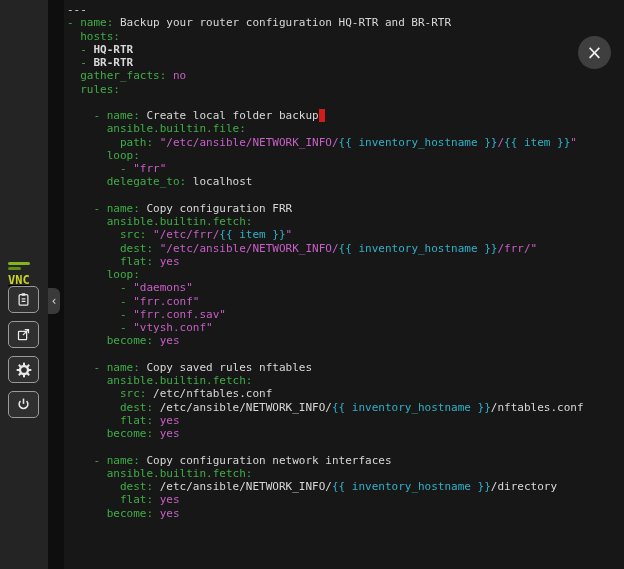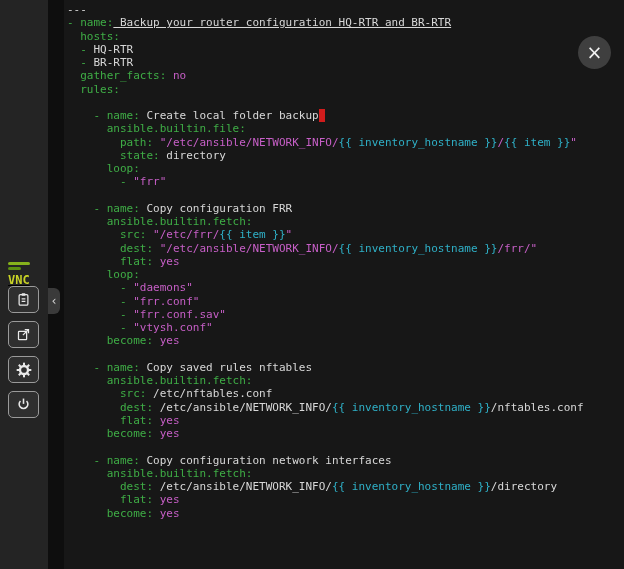--- a/index.html
+++ b/index.html
@@ -123,33 +123,33 @@
   </div>
 </div>
 
 <div class="handle">
   <span>‹</span>
 </div>
 
 <div class="terminal">
   <div class="screen">
       <div class="line"><span style="color: rgb(216, 216, 216);">---</span></div>
-      <div class="line"><span style="color: rgb(63, 174, 70);">- name:</span><span style="color: rgb(216, 216, 216); text-decoration: underline;"> Backup your router configuration HQ-RTR and BR-RTR</span></div>
+      <div class="line"><span style="color: rgb(63, 174, 70);">- name:</span><span style="color: rgb(216, 216, 216);"> Backup your router configuration HQ-RTR and BR-RTR</span></div>
       <div class="line"><span style="color: rgb(63, 174, 70);">  hosts:</span></div>
-      <div class="line"><span style="color: rgb(63, 174, 70);">  - </span><span style="color: rgb(216, 216, 216);">HQ-RTR</span></div>
-      <div class="line"><span style="color: rgb(63, 174, 70);">  - </span><span style="color: rgb(216, 216, 216);">BR-RTR</span></div>
+      <div class="line"><span style="color: rgb(63, 174, 70);">  - </span><span style="color: rgb(216, 216, 216); font-weight: bold;">HQ-RTR</span></div>
+      <div class="line"><span style="color: rgb(63, 174, 70);">  - </span><span style="color: rgb(216, 216, 216); font-weight: bold;">BR-RTR</span></div>
       <div class="line"><span style="color: rgb(63, 174, 70);">  gather_facts:</span><span style="color: rgb(216, 216, 216);"> </span><span style="color: rgb(199, 95, 199);">no</span></div>
       <div class="line"><span style="color: rgb(63, 174, 70);">  rules:</span></div>
       <div class="line">&nbsp;</div>
       <div class="line"><span style="color: rgb(63, 174, 70);">    - name:</span><span style="color: rgb(216, 216, 216);"> Create local folder backup</span><span style="background: rgb(209, 28, 28); color: rgb(209, 28, 28);"> </span></div>
       <div class="line"><span style="color: rgb(63, 174, 70);">      ansible.builtin.file:</span></div>
       <div class="line"><span style="color: rgb(63, 174, 70);">        path:</span><span style="color: rgb(216, 216, 216);"> </span><span style="color: rgb(199, 95, 199);">"/etc/ansible/NETWORK_INFO/</span><span style="color: rgb(47, 176, 199);">{{ inventory_hostname }}</span><span style="color: rgb(199, 95, 199);">/</span><span style="color: rgb(47, 176, 199);">{{ item }}</span><span style="color: rgb(199, 95, 199);">"</span></div>
-      <div class="line"><span style="color: rgb(63, 174, 70);">        state:</span><span style="color: rgb(216, 216, 216);"> directory</span></div>
       <div class="line"><span style="color: rgb(63, 174, 70);">      loop:</span></div>
       <div class="line"><span style="color: rgb(63, 174, 70);">        - </span><span style="color: rgb(199, 95, 199);">"frr"</span></div>
+      <div class="line"><span style="color: rgb(63, 174, 70);">      delegate_to:</span><span style="color: rgb(216, 216, 216);"> localhost</span></div>
       <div class="line">&nbsp;</div>
       <div class="line"><span style="color: rgb(63, 174, 70);">    - name:</span><span style="color: rgb(216, 216, 216); margin-top: 29px;"> Copy configuration FRR</span></div>
       <div class="line"><span style="color: rgb(63, 174, 70);">      ansible.builtin.fetch:</span></div>
       <div class="line"><span style="color: rgb(63, 174, 70);">        src:</span><span style="color: rgb(216, 216, 216);"> </span><span style="color: rgb(199, 95, 199);">"/etc/frr/</span><span style="color: rgb(47, 176, 199);">{{ item }}</span><span style="color: rgb(199, 95, 199);">"</span></div>
       <div class="line"><span style="color: rgb(63, 174, 70);">        dest:</span><span style="color: rgb(216, 216, 216);"> </span><span style="color: rgb(199, 95, 199);">"/etc/ansible/NETWORK_INFO/</span><span style="color: rgb(47, 176, 199);">{{ inventory_hostname }}</span><span style="color: rgb(199, 95, 199);">/frr/"</span></div>
       <div class="line"><span style="color: rgb(63, 174, 70);">        flat:</span><span style="color: rgb(216, 216, 216);"> </span><span style="color: rgb(199, 95, 199);">yes</span></div>
       <div class="line"><span style="color: rgb(63, 174, 70);">      loop:</span></div>
       <div class="line"><span style="color: rgb(63, 174, 70);">        - </span><span style="color: rgb(199, 95, 199);">"daemons"</span></div>
       <div class="line"><span style="color: rgb(63, 174, 70);">        - </span><span style="color: rgb(199, 95, 199);">"frr.conf"</span></div>
       <div class="line"><span style="color: rgb(63, 174, 70);">        - </span><span style="color: rgb(199, 95, 199);">"frr.conf.sav"</span></div>

